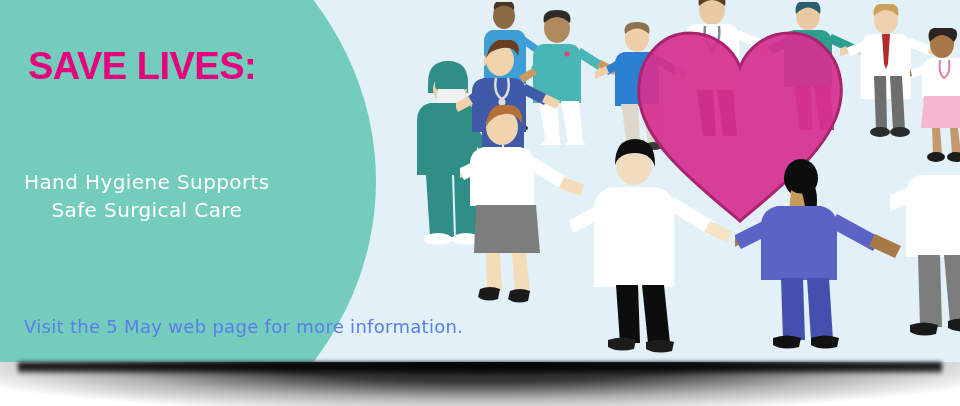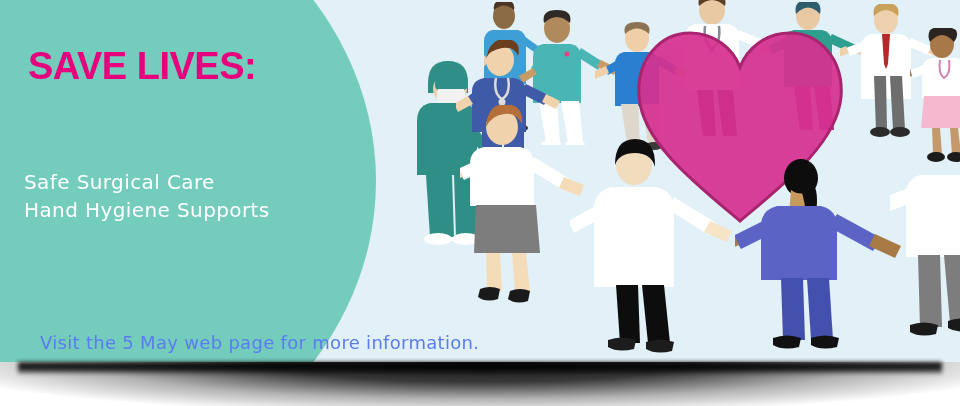--- a/index.html
+++ b/index.html
@@ -3,20 +3,21 @@
 <meta charset="utf-8">
 <style>
   html,body{margin:0;padding:0;background:#ffffff;}
   body{width:960px;height:406px;font-family:"DejaVu Sans",sans-serif;overflow:hidden;}
 
   #banner{
     position:relative;
     width:960px;height:362px;
     overflow:hidden;
     background:#e2f0f7;
+    text-align:center;
   }
 
   
   .blue-field{
     position:absolute;left:0;top:0;width:960px;height:362px;
     background:#e2f0f7;
   }
 
   
   .purple-arc{
@@ -62,21 +63,21 @@
     position:absolute;left:24px;top:168px;
     font-family:"DejaVu Sans",sans-serif;
     color:#ffffff;font-size:20px;line-height:28px;
     letter-spacing:.4px;margin:0;
   }
   .subhead span{display:block;}
   .footnote{
     position:absolute;left:24px;top:316px;
     font-family:"DejaVu Sans",sans-serif;
     color:#5a7cf0;font-size:18px;letter-spacing:.3px;
-    margin:16px;white-space:nowrap;z-index:45;
+    margin:0;white-space:nowrap;z-index:45;
   }
 
   
   .heart{
     position:absolute;left:635px;top:25px;width:210px;height:200px;z-index:30;
   }
 
   
   .fig{position:absolute;z-index:20;}
   .fig.front{z-index:32;}
@@ -324,22 +325,22 @@
 
     <div class="teal-panel">
       <div class="teal-clip"></div>
     </div>
 
     <div class="text-wrap">
       <h1 class="headline">
         <span>SAVE LIVES:</span>
       </h1>
       <p class="subhead">
+        <span>Hand Hygiene Supports</span>
         <span>Safe Surgical Care</span>
-        <span>Hand Hygiene Supports</span>
       </p>
     </div>
 
     <p class="footnote">Visit the 5 May web page for more information.</p>
 
   </div>
 
   <div id="shadow-core"></div>
   <div id="shadow"></div>
 

